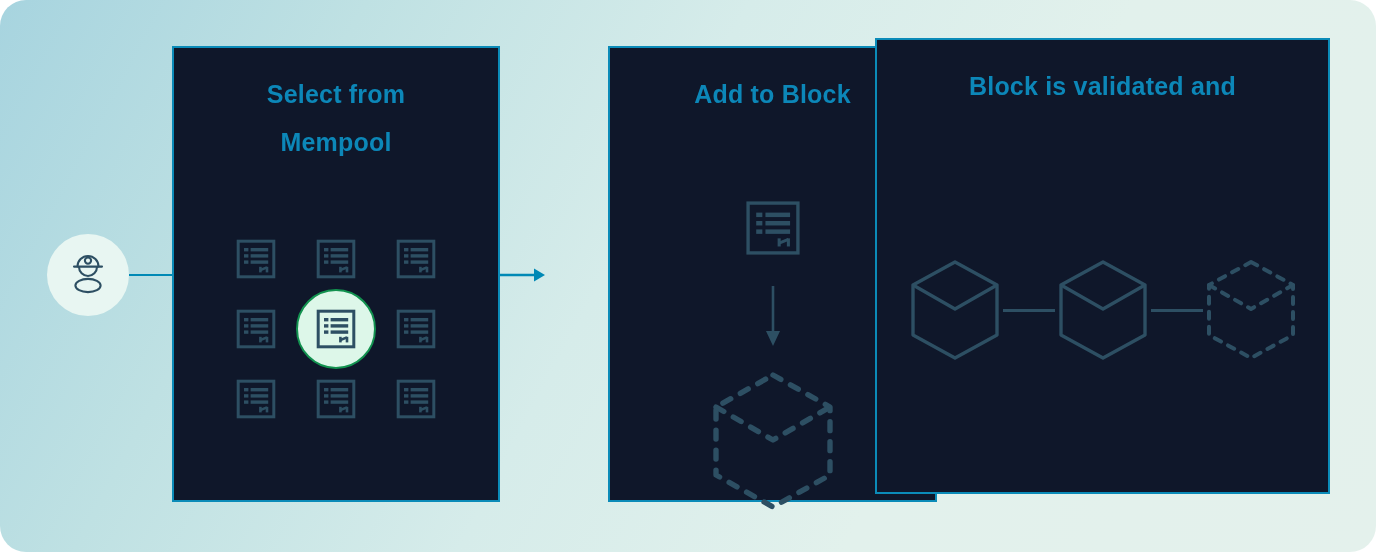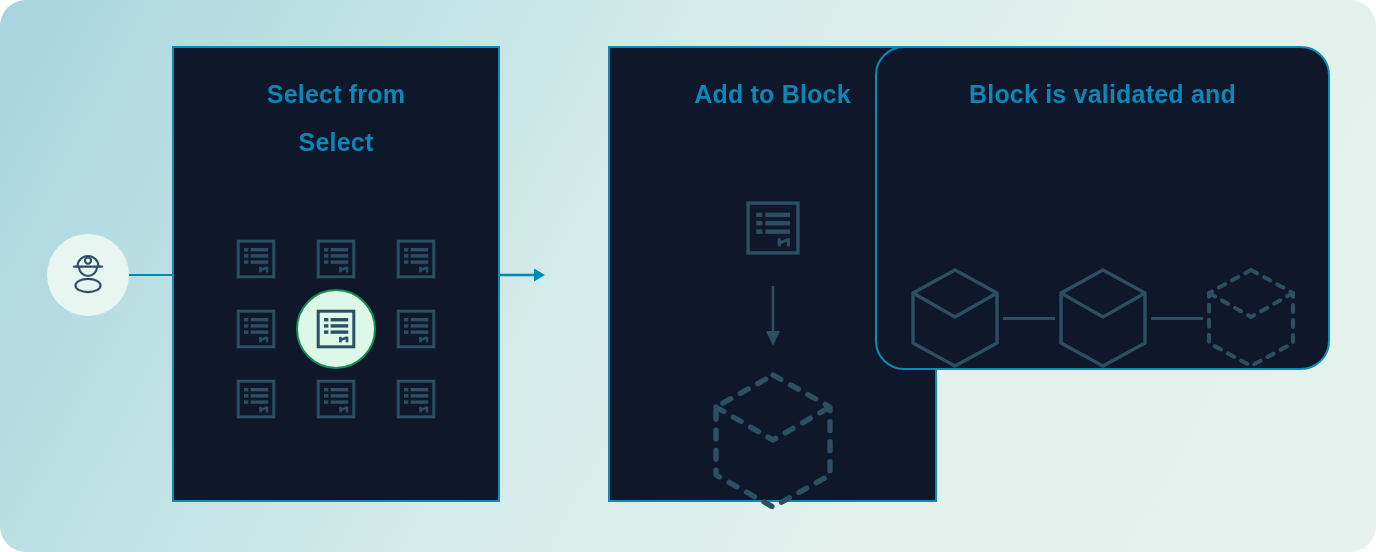--- a/index.html
+++ b/index.html
@@ -42,21 +42,21 @@
   .arrow-svg { position: absolute; }
   
   .panel {
     position: absolute;
     background: #0f172a;
     border: 2px solid #0b8bb8;
     box-sizing: border-box;
   }
   #panel-0 { left: 172px; top: 46px; width: 328px; height: 456px; }
   #panel-1 { left: 560px; top: 46px; width: 329px; height: 456px; margin-left: 48px; }
-  #panel-2 { left: 875px; top: 46px; width: 455px; height: 324px; border-radius: 29px; }
+  #panel-2 { left: 875px; top: 38px; width: 455px; height: 456px; }
   .panel-title {
     text-align: center;
     color: #0c87b8;
     font-weight: bold;
     font-size: 25px;
     line-height: 48px;
     letter-spacing: 0.2px;
     margin-top: 22px;
     padding: 0 14px;
   }
@@ -123,21 +123,21 @@
   </svg>
 
   <svg class="arrow-svg" style="left:830px; top:264px;" width="46" height="22" viewBox="0 0 46 22">
     <line x1="0" y1="11" x2="34" y2="11" stroke="#0089b5" stroke-width="2.4"></line>
     <polygon points="34,4.5 45,11 34,17.5" fill="#0089b5"></polygon>
   </svg>
 
   <div class="panel" id="panel-0">
     <div class="panel-title">
       <span class="ln">Select from</span>
-      <span class="ln">Select</span>
+      <span class="ln">Mempool</span>
     </div>
 
     <div class="tx-grid">
 
       <div class="tx-cell">
         <svg class="tx-icon" width="40" height="40" viewBox="0 0 40 40">
           <rect x="2.2" y="2.2" width="35.6" height="35.6" fill="none" stroke="#2d4f63" stroke-width="3"></rect>
           <g fill="#2d4f63">
             <rect x="8" y="9" width="4.4" height="3.4"></rect>
             <rect x="8" y="15.2" width="4.4" height="3.4"></rect>

